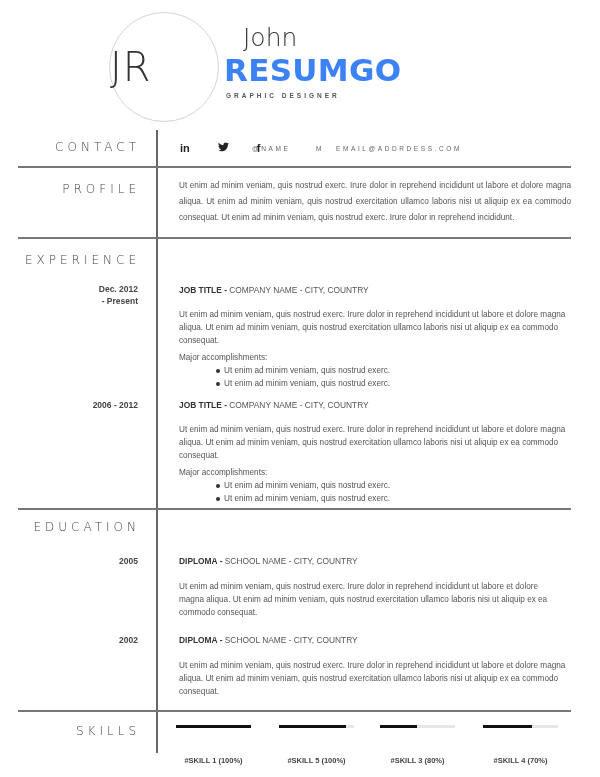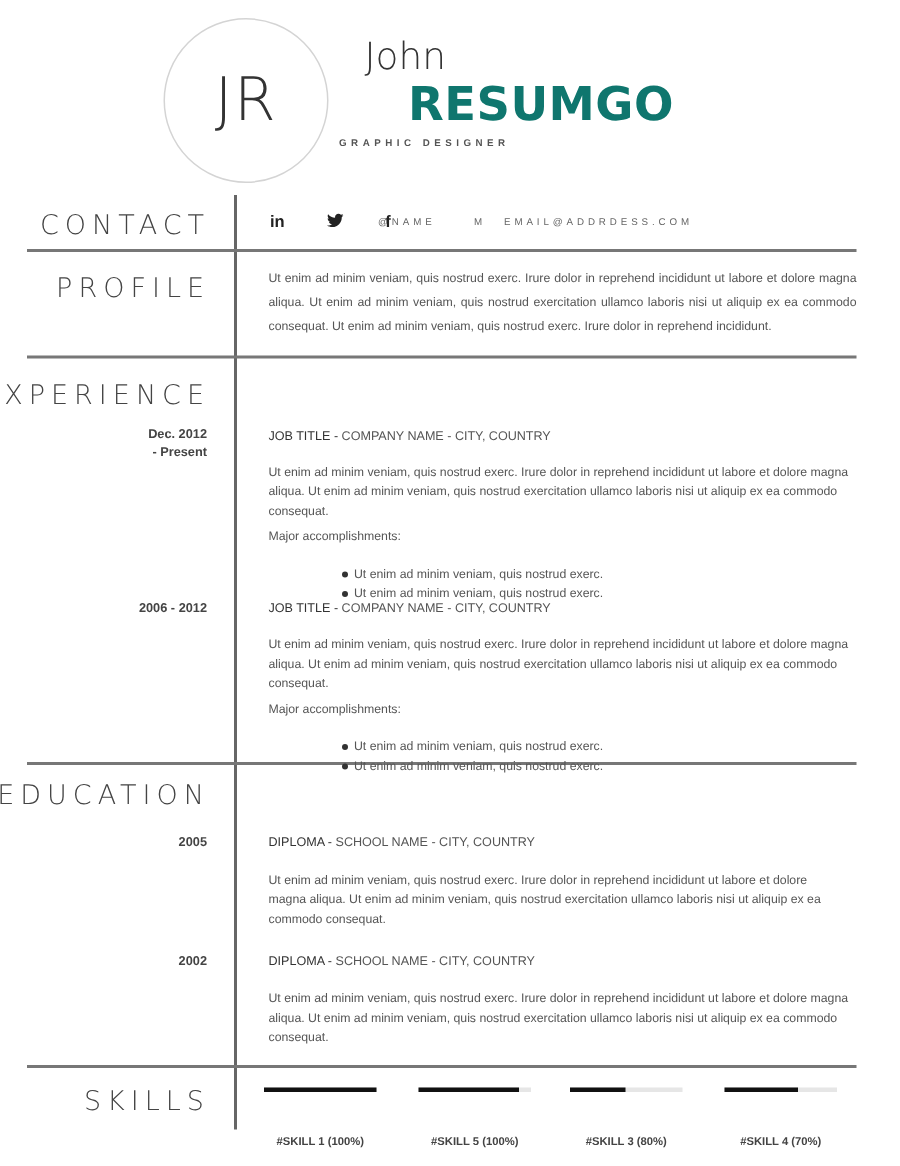--- a/index.html
+++ b/index.html
@@ -1,30 +1,30 @@
 <!DOCTYPE html>
 <html><head>
 <meta charset="utf-8">
 <style>
   html, body { margin:0; padding:0; background:#ffffff; }
   body { width:600px; height:777px; position:relative; overflow:hidden; font-family:"Liberation Sans", sans-serif; color:#3a3a3a; }
   .abs { position:absolute; }
-  .avatar { left:109px; top:12px; width:110px; height:110px; border:1.5px solid #d4d4d4; border-radius:50%; box-sizing:border-box; display:flex; align-items:center; justify-content:center; font-size:40px; color:#333; letter-spacing:1px; font-family:"DejaVu Sans", sans-serif; font-weight:300; }
+  .avatar { left:109px; top:12px; width:110px; height:110px; border:1.5px solid #d4d4d4; border-radius:50%; box-sizing:border-box; display:flex; align-items:center; font-size:40px; color:#333; letter-spacing:1px; font-family:"DejaVu Sans", sans-serif; font-weight:300; }
   .first-name { left:243px; top:23px; font-size:25px; color:#333; font-family:"DejaVu Sans", sans-serif; font-weight:300; }
-  .last-name { left:224px; top:52px; font-size:31px; font-weight:bold; color:#0f766e; font-family:"DejaVu Sans", sans-serif; letter-spacing:0.3px;margin-left:48px; }
+  .last-name { left:224px; top:52px; font-size:31px; font-weight:bold; color:#3b82f6; font-family:"DejaVu Sans", sans-serif; letter-spacing:0.3px; }
   .job-title { left:226px; top:92px; font-size:6.5px; letter-spacing:3px; color:#555; font-weight:bold; }
   .vline { left:156px; top:130px; width:1.5px; height:623px; background:#666; }
   .hline { left:18px; width:553px; height:2px; background:#777; }
-  .section-label { right:460px; font-size:18px; letter-spacing:4px; color:#444; text-align:right; font-family:"DejaVu Sans", sans-serif; font-weight:300; }
+  .section-label { right:460px; font-size:12px; letter-spacing:4px; color:#444; text-align:right; font-family:"DejaVu Sans", sans-serif; font-weight:300; }
   .date { right:462px; font-size:8.5px; font-weight:bold; color:#444; text-align:right; line-height:12px; }
   .content { left:179px; width:392px; font-size:8.2px; line-height:13px; color:#555; }
   .entry-head { font-size:8.4px; color:#333; }
-  .entry-head b { font-weight:normal; color:#333; }
+  .entry-head b { font-weight:bold; color:#333; }
   .entry-head span.sub { color:#555; }
-  .bullets { margin:12px; padding:0; list-style:none; }
+  .bullets { margin:0; padding:0; list-style:none; }
   .bullets li { padding-left:45px; position:relative; }
   .bullets li::before { content:""; position:absolute; left:37px; top:4.5px; width:4px; height:4px; border-radius:50%; background:#333; }
   .icons { left:180px; top:142px; display:flex; gap:28px; font-size:11px; font-weight:bold; color:#222; }
   .contact-text { top:145px; font-size:6.5px; letter-spacing:2.6px; color:#666; }
   .skill { top:725px; width:75px; }
   .skill-track { height:3px; background:#e6e6e6; position:relative; }
   .skill-fill { position:absolute; left:0; top:0; height:3px; background:#111; }
   .skill-label { font-size:7.5px; font-weight:bold; color:#444; text-align:center; margin-top:28px; }
 </style>
 </head>

